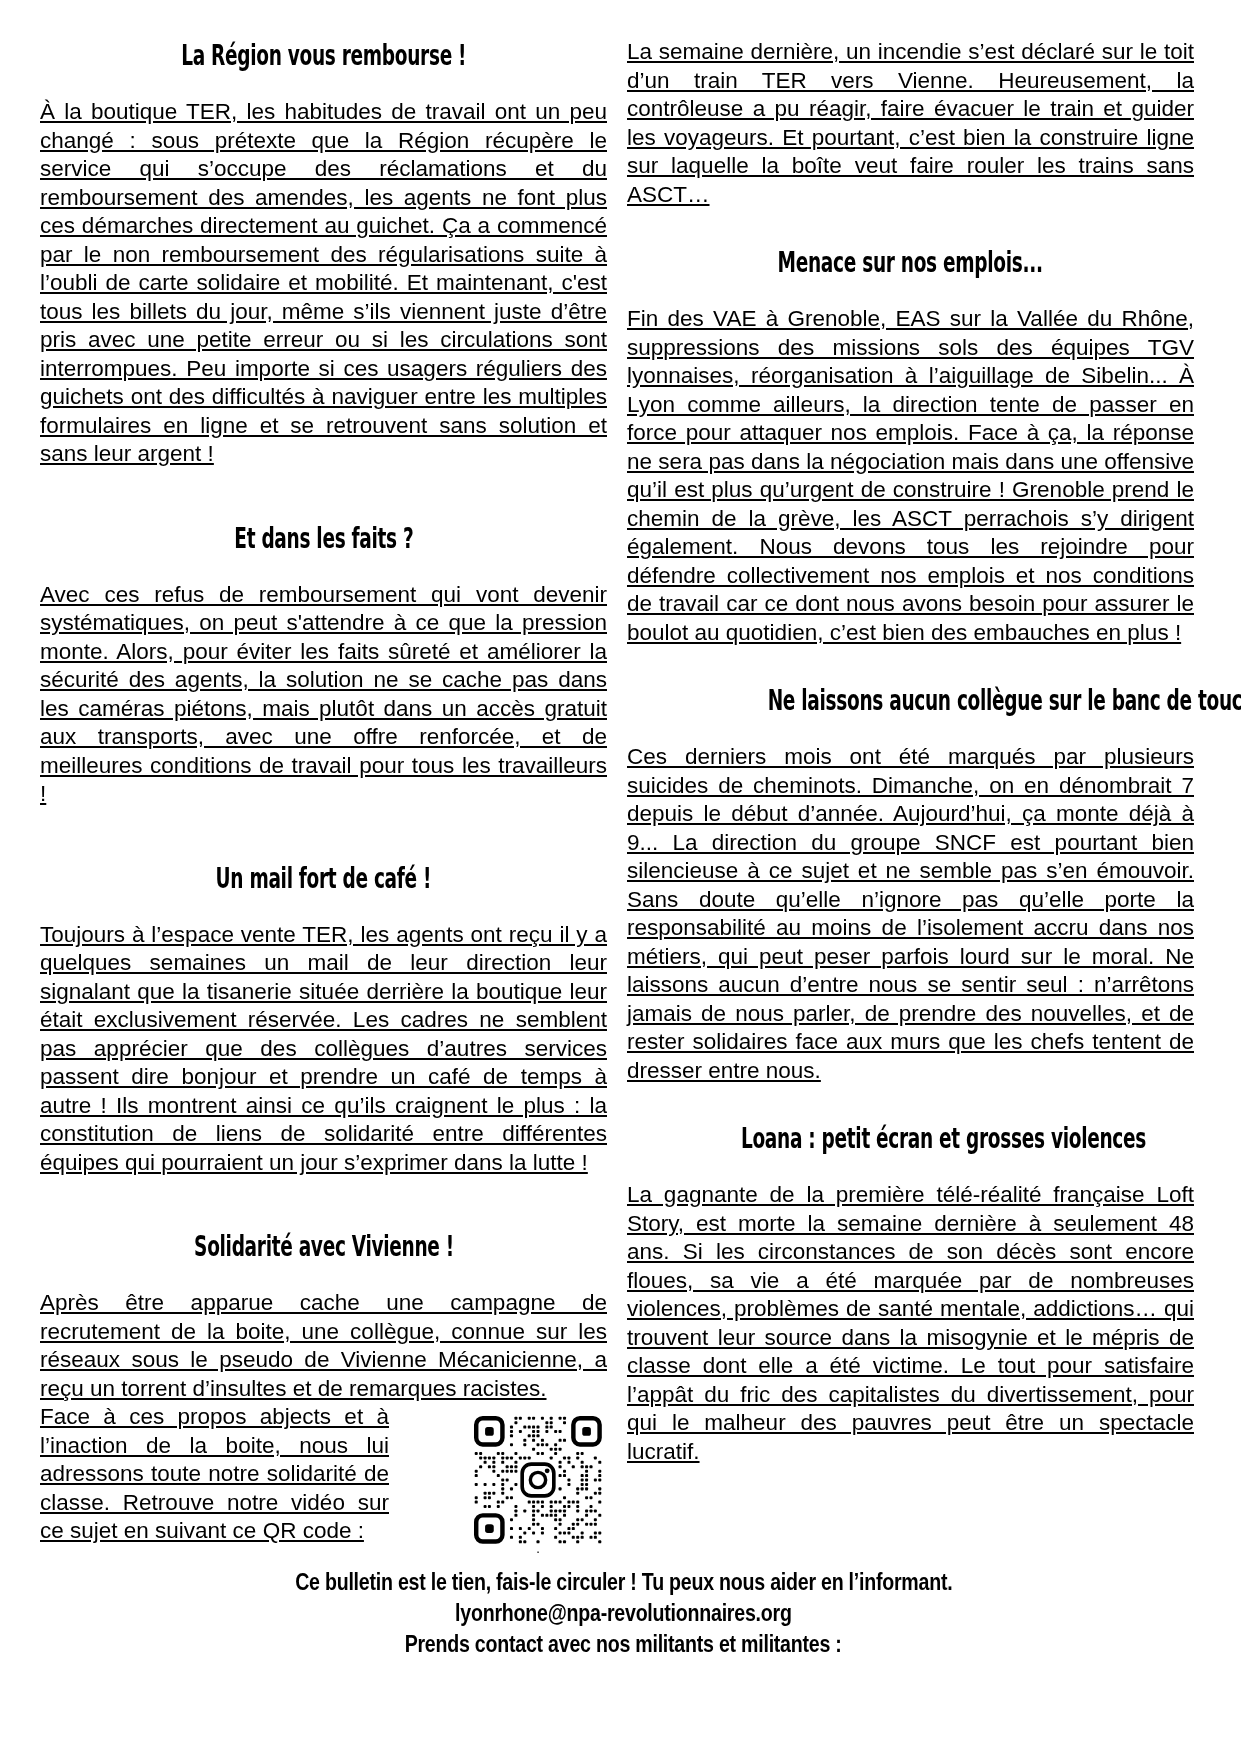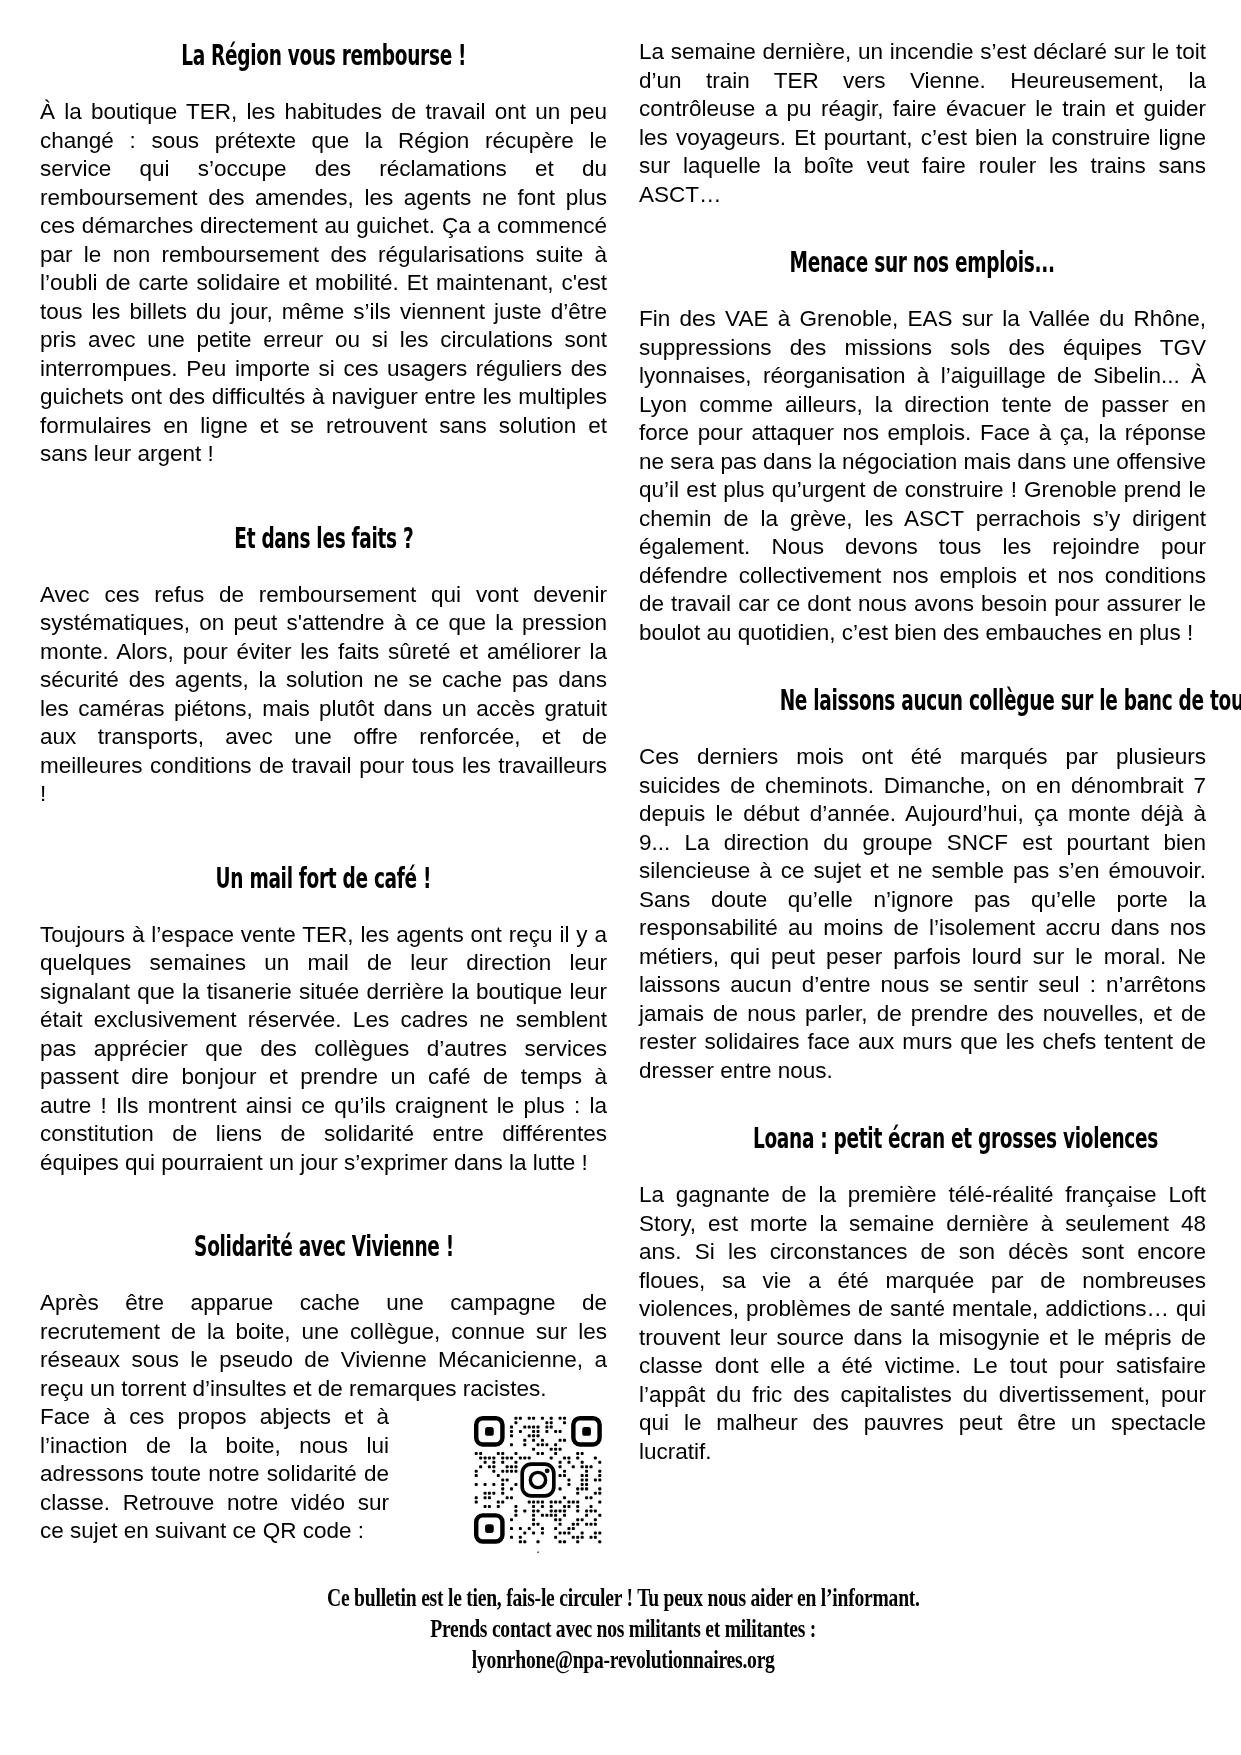--- a/index.html
+++ b/index.html
@@ -3,21 +3,21 @@
 <meta charset="utf-8">
 <style>
   html,body{margin:0;padding:0;}
   body{
     width:1241px;height:1755px;
     background:#ffffff;color:#000;
     font-family:"Liberation Sans",sans-serif;
     overflow:hidden;
   }
   .page{box-sizing:border-box;width:1241px;height:1755px;padding:38px 34px 0 40px;}
-  .cols{display:flex;gap:32px;}
+  .cols{display:flex;gap:20px;text-decoration:underline;}
   .col{width:567px;box-sizing:border-box;}
   .headline{
     text-align:center;
     font-family:"DejaVu Sans",sans-serif;
     font-weight:bold;
     font-size:29px;line-height:31px;
     margin:54px 0 27px 0;
   }
   .col-right .headline{margin-top:38px;}
   .col .headline:first-child{margin-top:2px;}
@@ -30,23 +30,23 @@
   .qr-wrap{
     float:right;
     width:218px;
     padding-top:13px;
     text-align:right;
   }
   .qr{width:128px;height:128px;display:block;margin-left:auto;margin-right:5px;}
   .qr-caption{display:block;width:128px;margin-left:auto;margin-right:5px;text-align:center;font-size:13px;line-height:10px;}
   .footer{
     clear:both;
-    margin-top:28px;
+    margin-top:12px;
     text-align:center;
-    font-family:Liberation Serif, serif;
+    font-family:Liberation Sans, sans-serif;
     font-weight:bold;
     font-size:24.5px;line-height:31px;
   }
   .footer .cond{transform:scaleX(0.80);letter-spacing:-0.3px;}
 </style>
 </head>
 <body>
 
 <div class="page">
   <div class="cols">
@@ -330,16 +330,16 @@
       <p class="body">Ces derniers mois ont été marqués par plusieurs suicides de cheminots. Dimanche, on en dénombrait 7 depuis le début d’année. Aujourd’hui, ça monte déjà à 9... La direction du groupe SNCF est pourtant bien silencieuse à ce sujet et ne semble pas s’en émouvoir. Sans doute qu’elle n’ignore pas qu’elle porte la responsabilité au moins de l’isolement accru dans nos métiers, qui peut peser parfois lourd sur le moral. Ne laissons aucun d’entre nous se sentir seul : n’arrêtons jamais de nous parler, de prendre des nouvelles, et de rester solidaires face aux murs que les chefs tentent de dresser entre nous.</p>
 
       <h2 class="headline"><span class="cond">Loana : petit écran et grosses violences</span></h2>
       <p class="body">La gagnante de la première télé-réalité française Loft Story, est morte la semaine dernière à seulement 48 ans. Si les circonstances de son décès sont encore floues, sa vie a été marquée par de nombreuses violences, problèmes de santé mentale, addictions… qui trouvent leur source dans la misogynie et le mépris de classe dont elle a été victime. Le tout pour satisfaire l’appât du fric des capitalistes du divertissement, pour qui le malheur des pauvres peut être un spectacle lucratif.</p>
 
     </div>
   </div>
 
   <div class="footer">
     <div><span class="cond">Ce bulletin est le tien, fais-le circuler ! Tu peux nous aider en l’informant.</span></div>
+    <div><span class="cond">lyonrhone@npa-revolutionnaires.org</span></div>
     <div><span class="cond">Prends contact avec nos militants et militantes :</span></div>
-    <div><span class="cond">lyonrhone@npa-revolutionnaires.org</span></div>
   </div>
 </div>
 
 </body></html>

